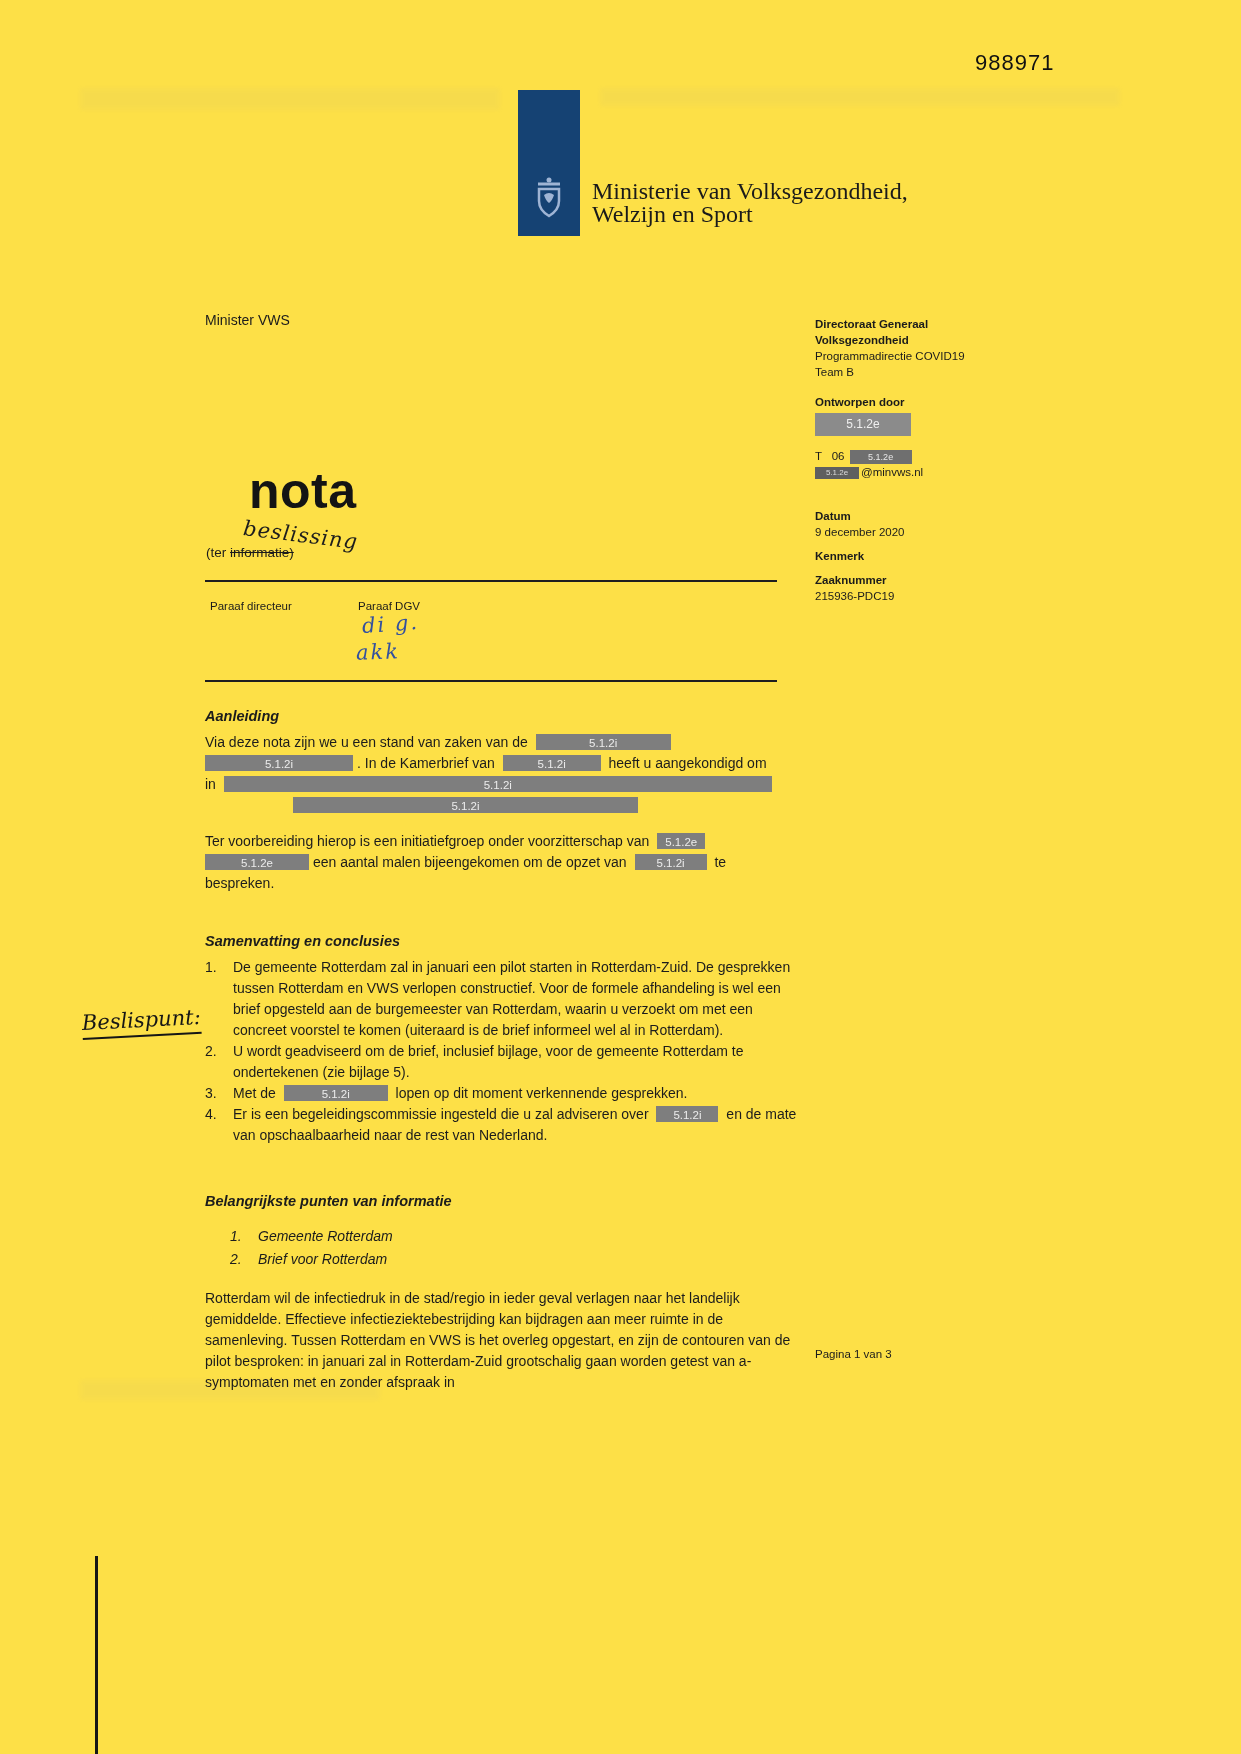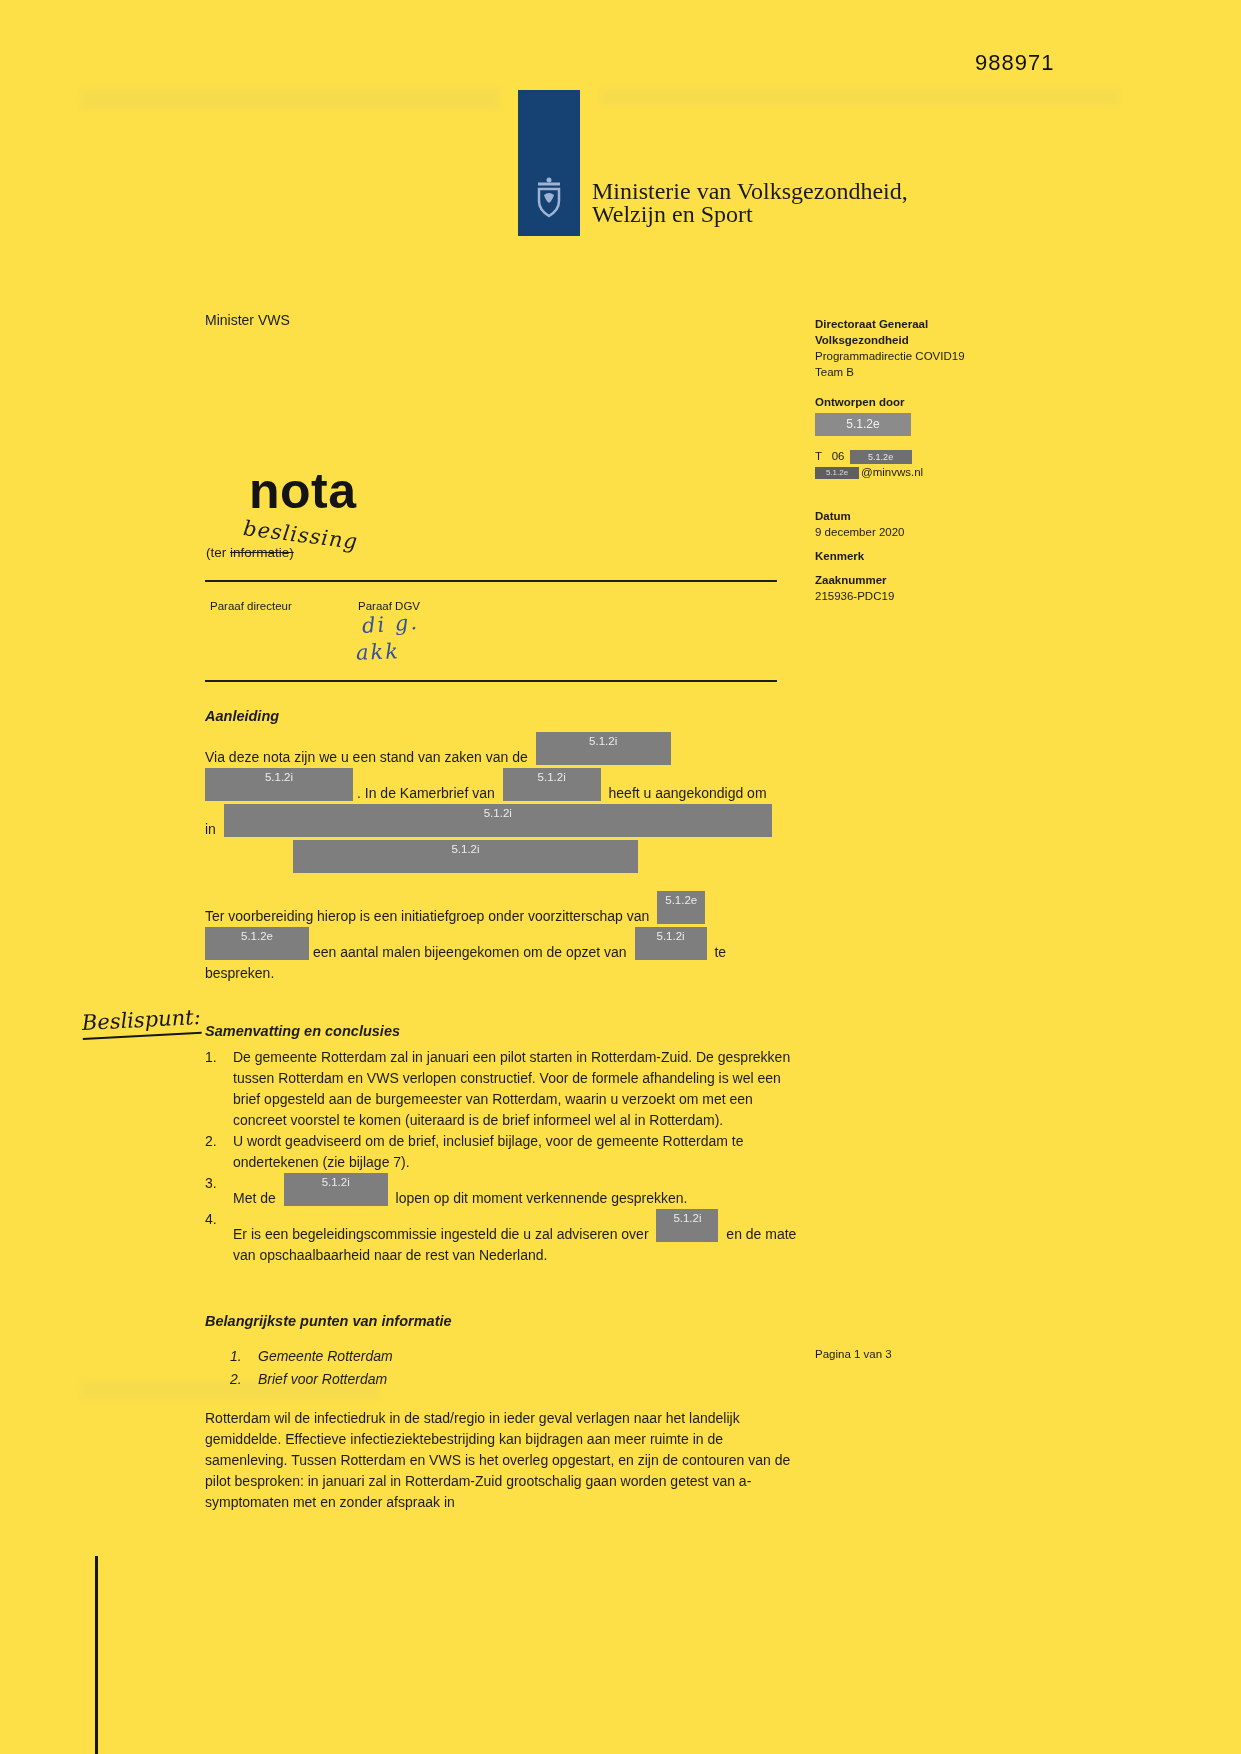--- a/index.html
+++ b/index.html
@@ -66,21 +66,21 @@
     color: #1b1b1b;
   }
   .meta-col .b { font-weight: bold; }
   .meta-gap-s { height: 8px; }
   .meta-gap-m { height: 14px; }
   .red {
     display: inline-block;
     background: #7e7e7e;
     color: #ececec;
     font-size: 11.5px;
-    height: 33px;
+    height: 16px;
     line-height: 19px;
     text-align: center;
     vertical-align: text-bottom;
     margin: 0 4px;
   }
   .red-lg {
     display: block;
     width: 96px;
     height: 23px;
     line-height: 23px;
@@ -322,21 +322,21 @@
 
     <div class="sec-heading">Samenvatting en conclusies</div>
 
     <div class="list">
       <div class="li">
         <span class="num">1.</span>
         <span class="txt">De gemeente Rotterdam zal in januari een pilot starten in Rotterdam-Zuid. De gesprekken tussen Rotterdam en VWS verlopen constructief. Voor de formele afhandeling is wel een brief opgesteld aan de burgemeester van Rotterdam, waarin u verzoekt om met een concreet voorstel te komen (uiteraard is de brief informeel wel al in Rotterdam).</span>
       </div>
       <div class="li">
         <span class="num">2.</span>
-        <span class="txt">U wordt geadviseerd om de brief, inclusief bijlage, voor de gemeente Rotterdam te ondertekenen (zie bijlage 7).</span>
+        <span class="txt">U wordt geadviseerd om de brief, inclusief bijlage, voor de gemeente Rotterdam te ondertekenen (zie bijlage 5).</span>
       </div>
       <div class="li">
         <span class="num">3.</span>
         <span class="txt">
           <span>Met de</span>
           <span class="red" style="width:104px;">5.1.2i</span>
           <span>lopen op dit moment verkennende gesprekken.</span>
         </span>
       </div>
       <div class="li">

